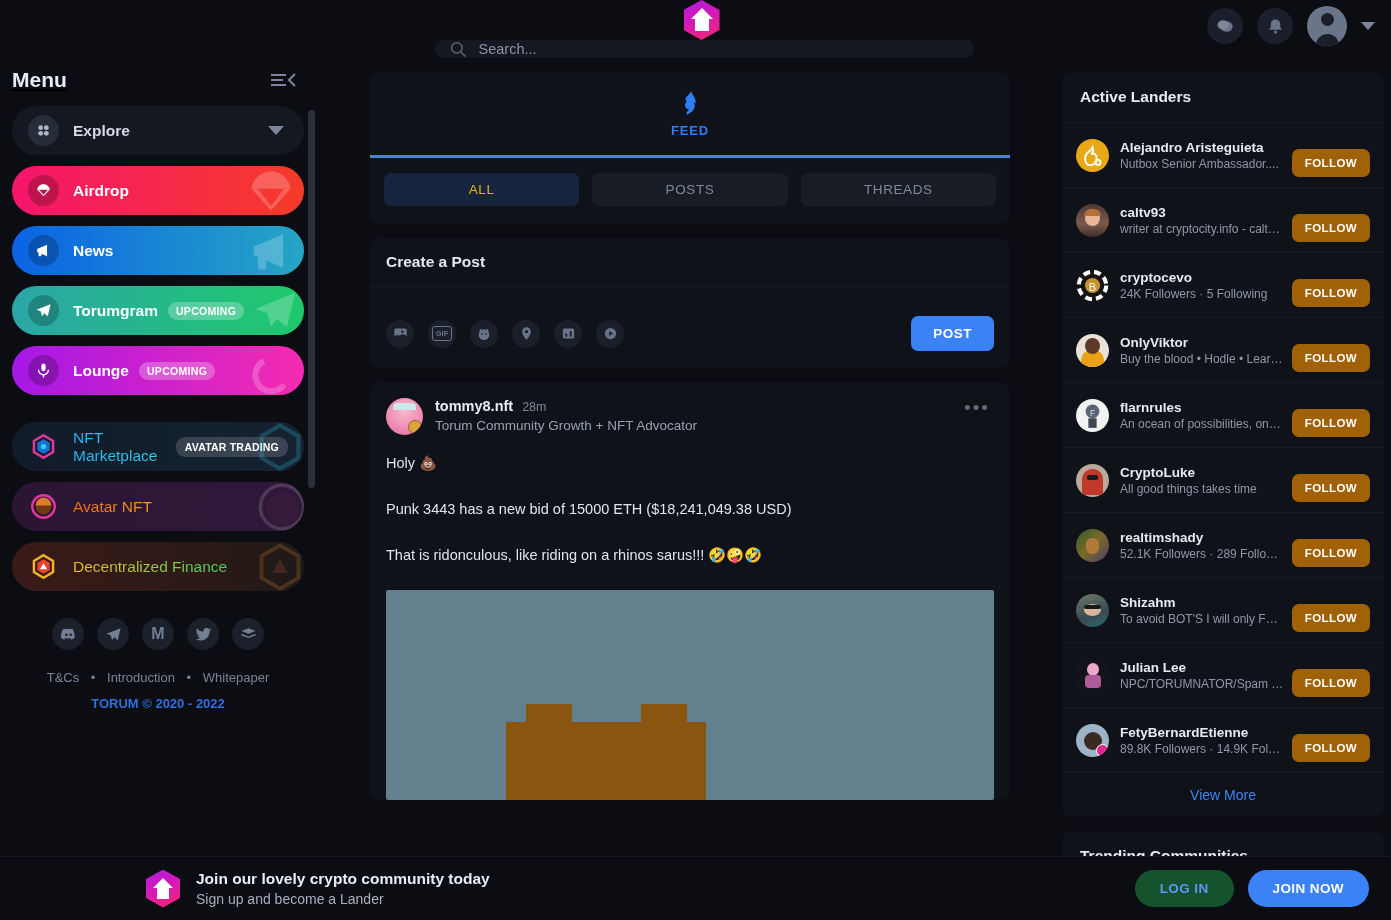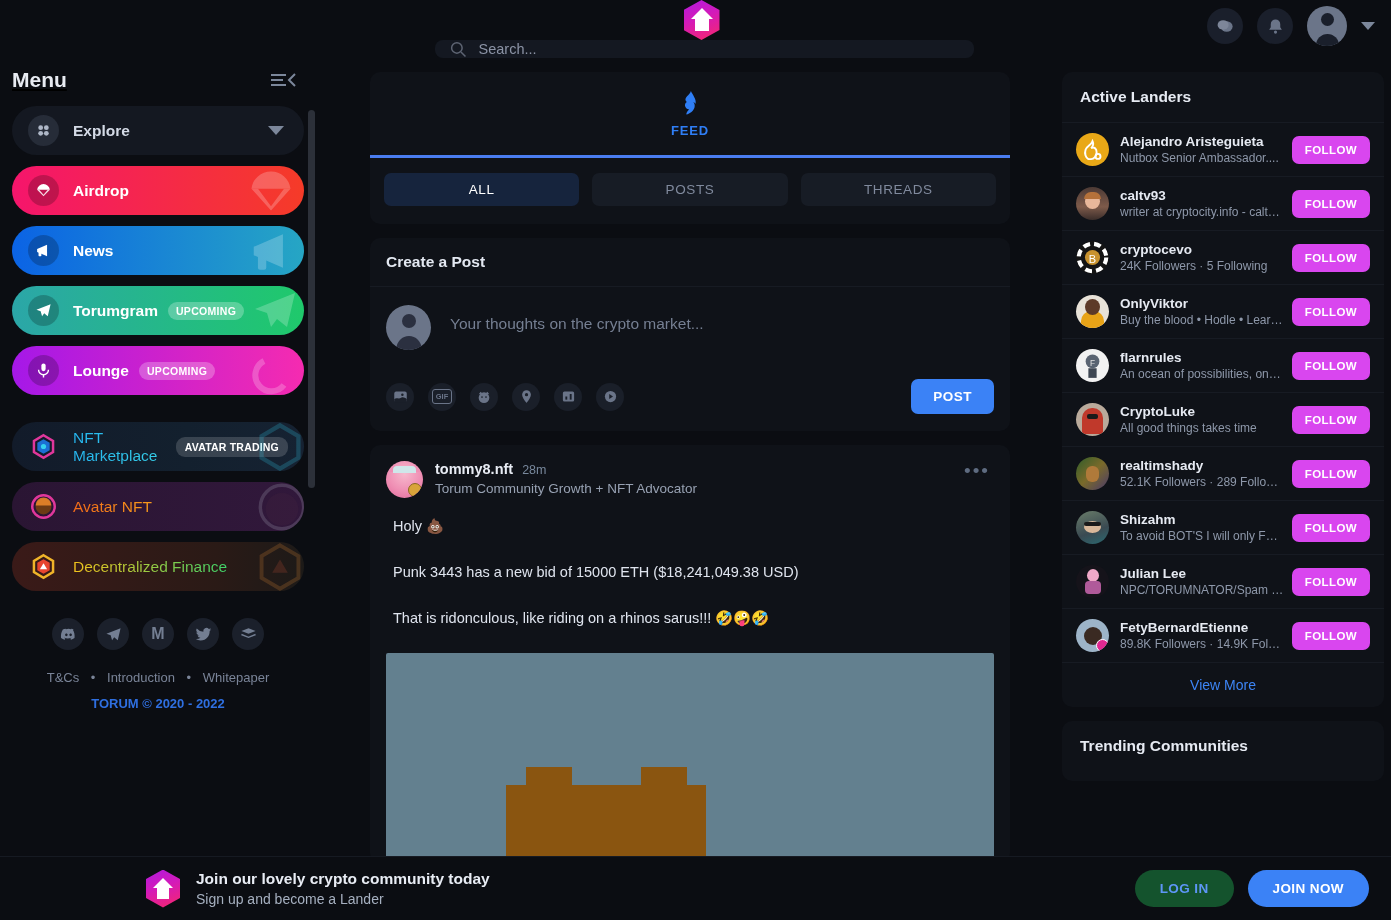--- a/index.html
+++ b/index.html
@@ -171,21 +171,21 @@
     margin-top: 7px; font-size: 13px; font-weight: bold;
     letter-spacing: .8px; color: #2f7ef5;
   }
   .feed-underline { height: 3px; background: #4a7df0; margin-top: 17px; }
   .tabs { display: flex; gap: 13px; padding: 15px 14px 18px; }
   .tab {
     flex: 1; height: 33px; border-radius: 7px;
     display: flex; align-items: center; justify-content: center;
     font-size: 13.5px; letter-spacing: .6px; color: #808a9d; background: #171c25;
   }
-  .tab-active { background: #16243d; color: #ffffff; }
+  .tab-active { background: #16243d; color: #eab308; }
 
   .cp-head {
     padding: 15px 16px; font-size: 15.5px; font-weight: bold; color: #e3e8f1;
     border-bottom: 1px solid #171b23;
   }
   .cp-body { display: flex; padding: 18px 16px 0; }
   .cp-avatar {
     width: 45px; height: 45px; border-radius: 50%; background: #6b7589;
     flex: none; position: relative; overflow: hidden;
   }
@@ -232,21 +232,21 @@
   .post-meta { margin-left: 12px; }
   .post-name-row { display: flex; align-items: baseline; }
   .post-name { font-size: 14.5px; font-weight: bold; color: #e8ecf4; }
   .post-time { margin-left: 9px; font-size: 12.5px; color: #78889c; }
   .post-bio { margin-top: 4px; font-size: 13.5px; color: #97a1b2; }
   .post-dots {
     margin-left: auto; color: #5e6b80; font-size: 19px; letter-spacing: 2px;
     padding-right: 4px; line-height: 1;
   }
   .post-text { padding: 18px 16px 0; font-size: 14.5px; color: #dfe4ee; line-height: 1.5; }
-  .post-text p { margin-bottom: 24px; margin-left: 7px; }
+  .post-text p { margin-bottom: 24px; }
   .post-img {
     margin: 13px 16px 0; height: 210px; overflow: hidden; position: relative;
     background: #63808f; border-radius: 2px;
   }
   .pix-block {
     position: absolute; background: #8a5510;
   }
 
   
   .right {
@@ -269,24 +269,25 @@
   .l-info { margin-left: 11px; flex: 1; min-width: 0; }
   .l-name {
     font-size: 13.5px; font-weight: bold; color: #e6eaf2;
     white-space: nowrap; overflow: hidden; text-overflow: ellipsis;
   }
   .l-sub {
     margin-top: 2px; font-size: 12px; color: #8e98aa;
     white-space: nowrap; overflow: hidden; text-overflow: ellipsis;
   }
   .follow-btn {
-    flex: none; margin-left: 8px; background: #d946ef; color: #fff;
+    flex: none; margin-left: 8px; background: #a16207; color: #fff;
     font-size: 11.5px; font-weight: bold; letter-spacing: .4px;
     padding: 8px 13px; border-radius: 7px; border: 0;
     font-family: "Liberation Sans", sans-serif;
+    margin-top: 16px;
   }
   .view-more {
     text-align: center; padding: 14px 0; font-size: 14px; color: #3d85f5;
   }
   .rcard2 { background: #0f1218; border-radius: 10px; margin-top: 14px; height: 60px; overflow: hidden; }
   .rcard2-head { padding: 16px 18px; font-size: 15.5px; font-weight: bold; color: #e6eaf2; }
 
   
   .banner {
     position: absolute; left: 0; bottom: 0; width: 1391px; height: 64px;
@@ -538,27 +539,20 @@
     </div>
     <div class="tabs">
       <div class="tab tab-active">ALL</div>
       <div class="tab">POSTS</div>
       <div class="tab">THREADS</div>
     </div>
   </div>
 
   <div class="card">
     <div class="cp-head">Create a Post</div>
-    <div class="cp-body">
-      <div class="cp-avatar">
-        <div class="h"></div>
-          <div class="b"></div>
-      </div>
-      <div class="cp-placeholder">Your thoughts on the crypto market...</div>
-    </div>
     <div class="cp-tools">
       <div class="tool">
         <svg width="15" height="15" viewBox="0 0 24 24" fill="#6a7488">
           <rect x="2" y="4" width="20" height="16" rx="3"></rect>
           <circle cx="15" cy="9" r="2" fill="#1a1f29"></circle>
           <path d="M2 16c4-3 7 1 11-2 3-2 6 0 9 2v2a3 3 0 0 1-3 3H5a3 3 0 0 1-3-3z" fill="#1a1f29"></path>
         </svg>
       </div>
       <div class="tool">
         <span style="font-size:7.5px;font-weight:bold;color:#6a7488;border:1.4px solid #6a7488;border-radius:3px;padding:2px 2.5px">GIF</span>

